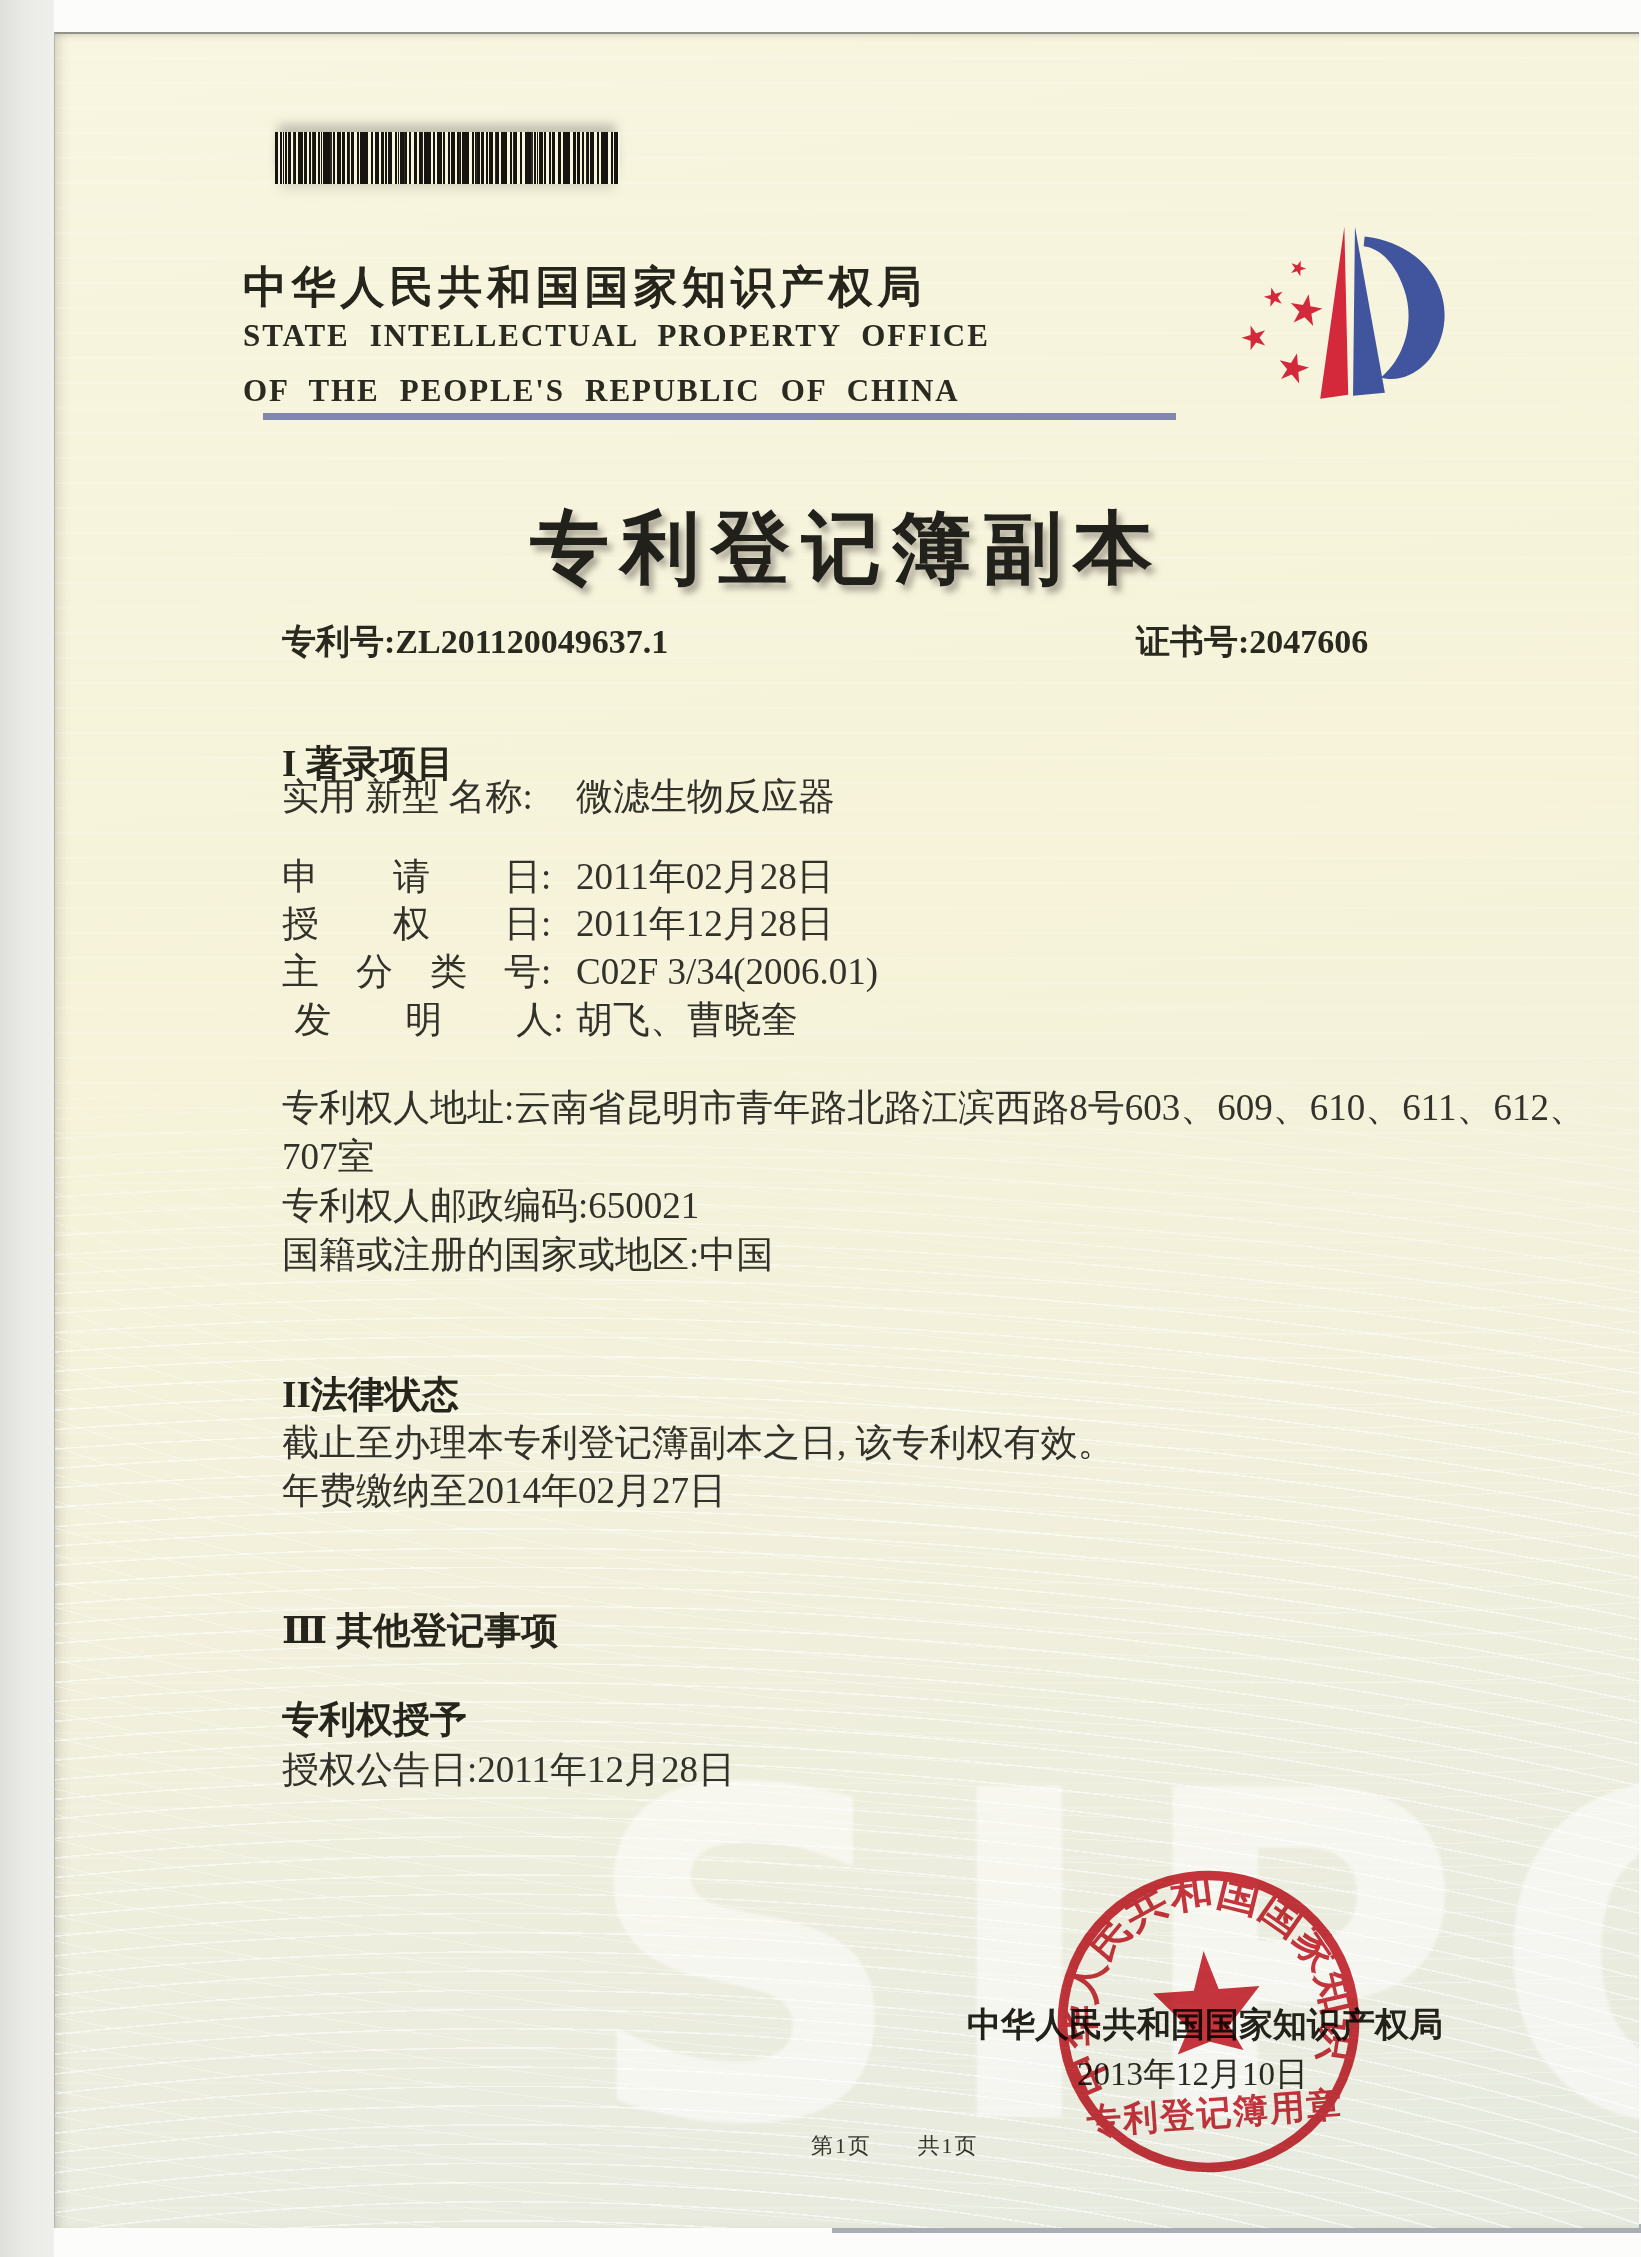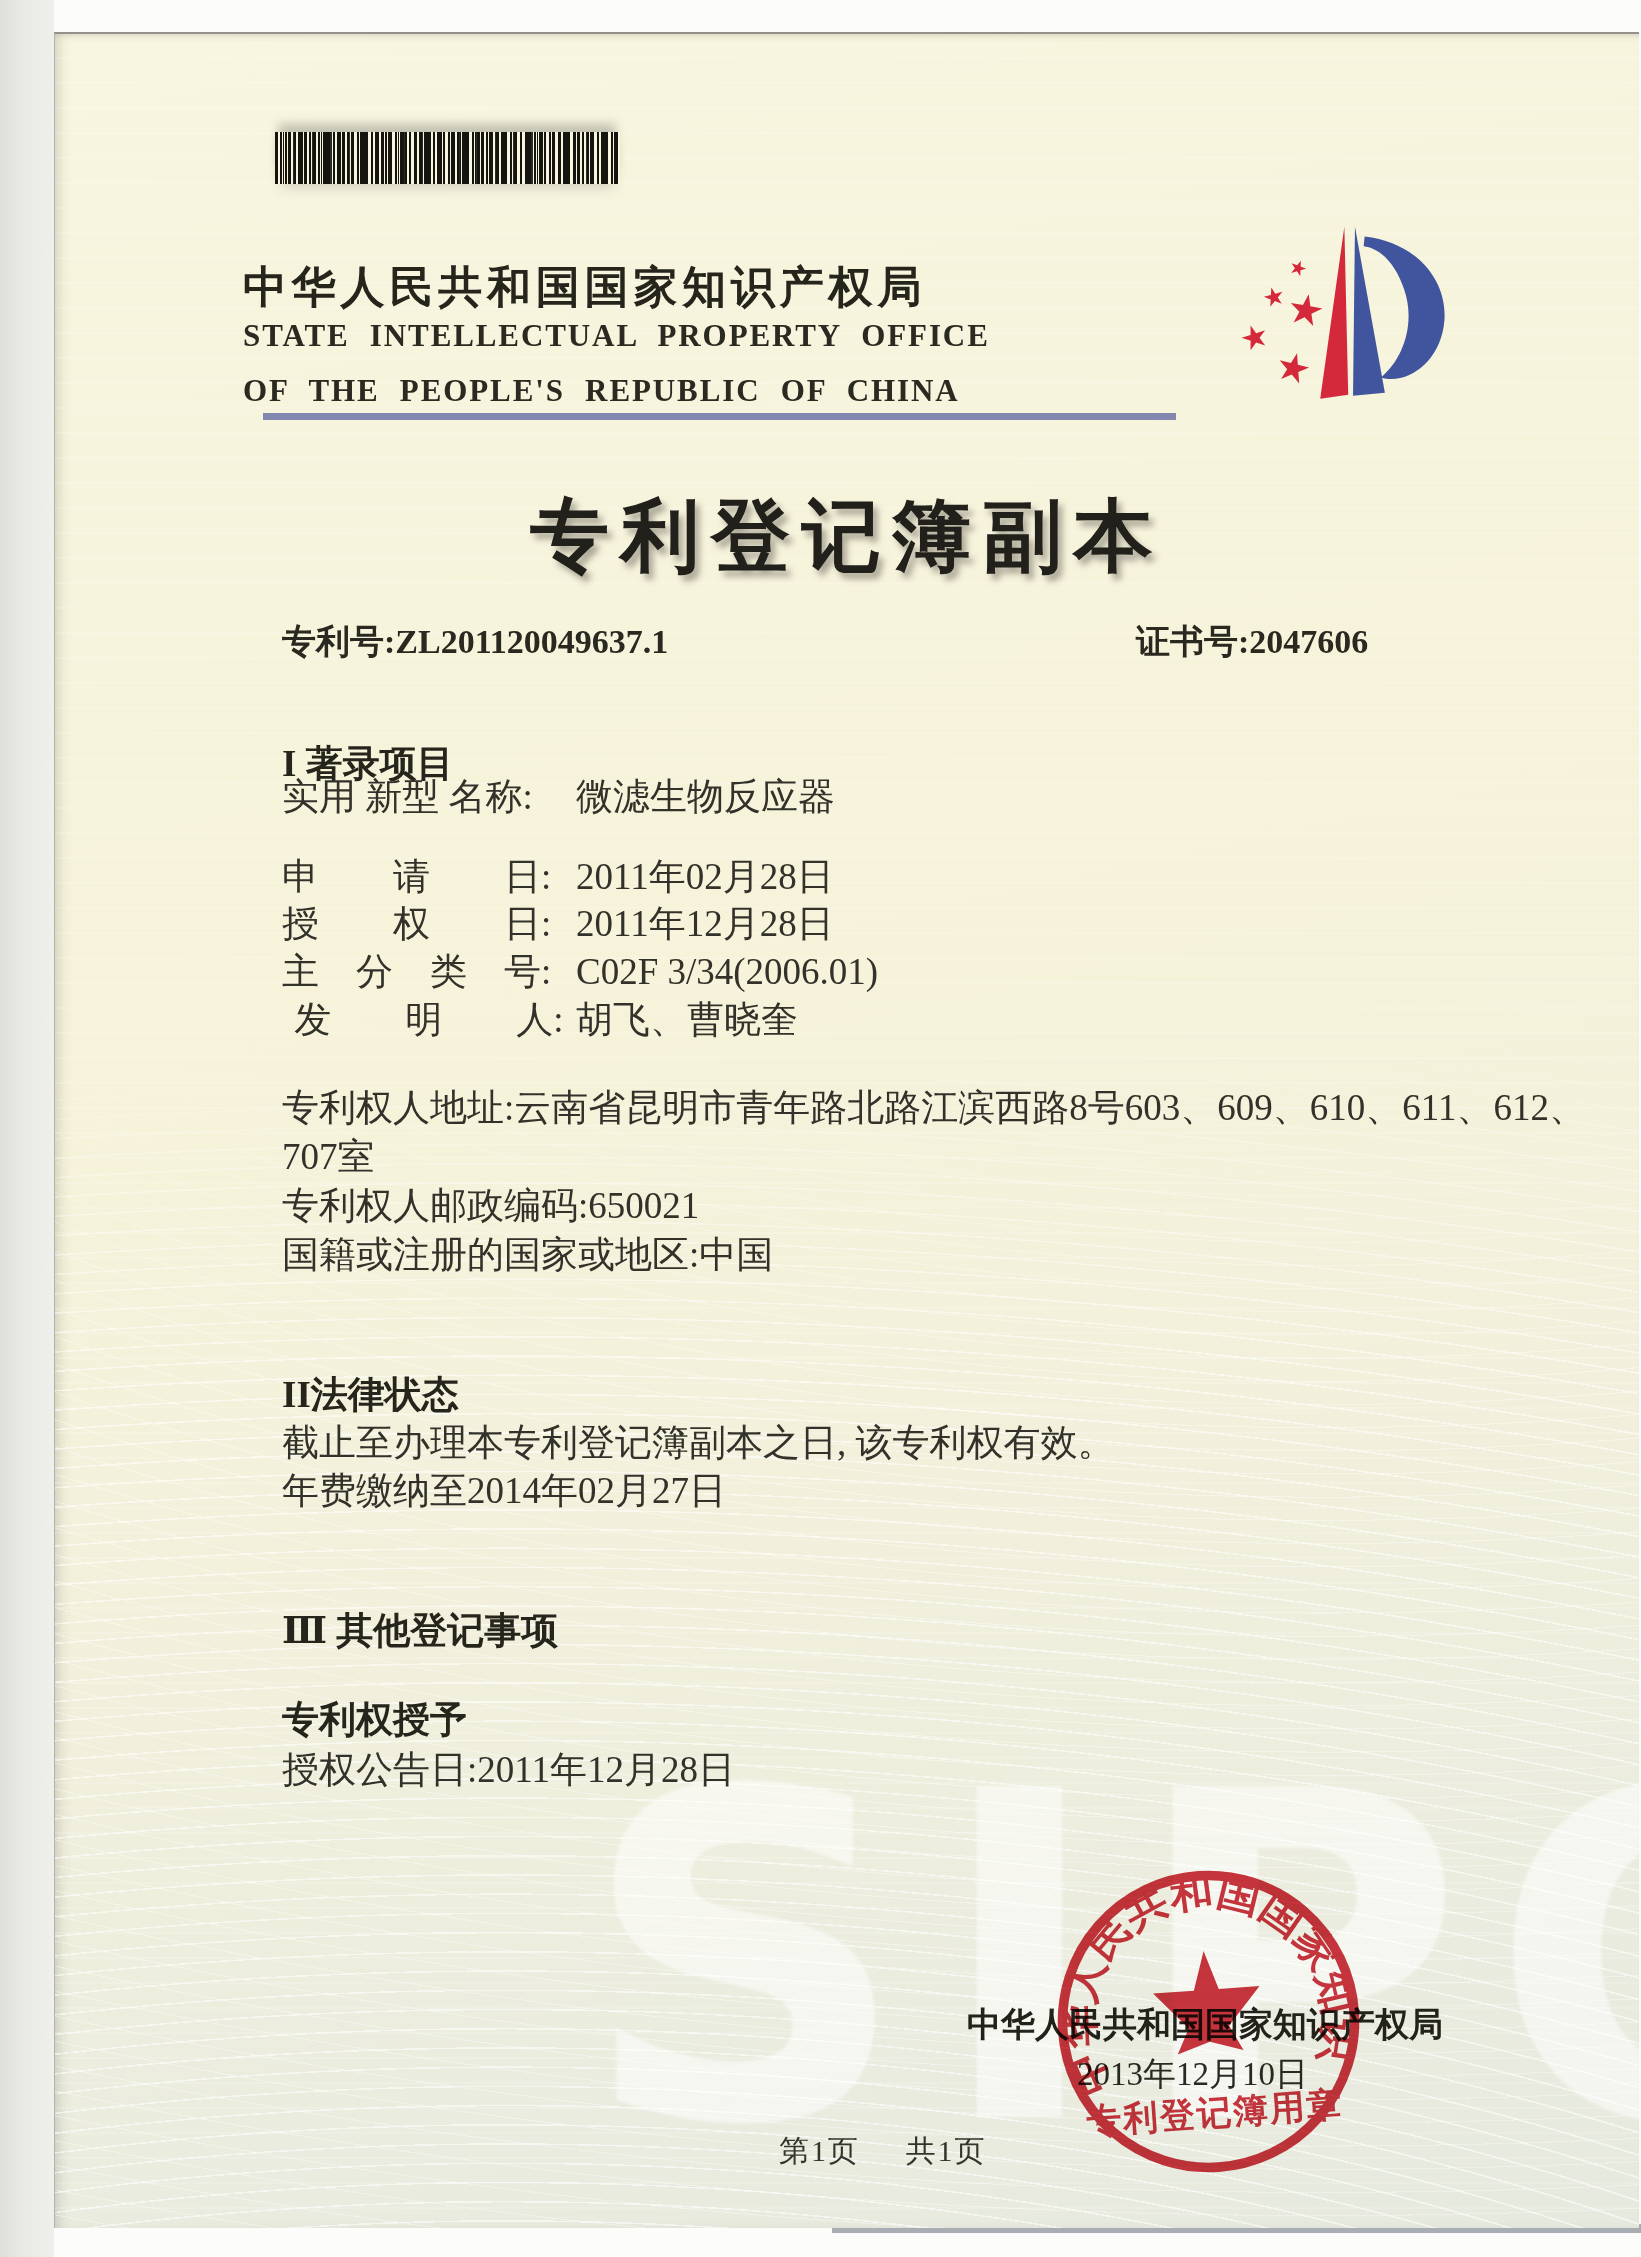--- a/index.html
+++ b/index.html
@@ -51,35 +51,35 @@
       repeating-linear-gradient(90deg,#15140f 0 1px,transparent 1px 7.7px),
       repeating-linear-gradient(90deg,#15140f 0 2.9px,transparent 2.9px 12.6px),
       repeating-linear-gradient(90deg,rgba(21,20,15,.9) 0 1.9px,transparent 1.9px 18.3px);
     box-shadow:0 -11.6px 9.7px -3.9px rgba(95,95,90,.35), 0 9.7px 11.6px -5.8px rgba(95,95,90,.25);
   }
   .hdr-cn{left:188px;top:224px;font-size:44px;font-weight:bold;letter-spacing:4.8px;color:#26251c;}
   .hdr-en{left:188px;font-size:31px;font-weight:bold;letter-spacing:1.9px;word-spacing:10.6px;color:#2b2a21;}
   .divider{left:208px;top:379px;width:913px;height:6.8px;background:#8287b0;}
   .logo{left:1183px;top:189px;}
   .doc-title{
-    left:0;top:450px;width:1584px;text-align:center;
+    left:0;top:462px;width:1584px;text-align:center;
     font-size:79px;font-weight:bold;letter-spacing:11.6px;color:#21201a;
     text-shadow:4.8px 5.8px 6.8px rgba(110,104,92,.55);
   }
   .patent-row{top:585px;font-size:34px;font-weight:bold;color:#2a2920;}
   .sec-heading{font-size:37px;font-weight:bold;color:#26251c;}
   .body-line{font-size:37px;color:#33322a;white-space:pre;}
   .field-row{left:227px;height:48px;white-space:pre;}
   .field-label{display:inline-block;width:294px;font-size:37px;color:#33322a;white-space:pre;}
   .field-value{font-size:37px;color:#33322a;}
   .block{left:227px;line-height:49px;}
   .sig-office{left:912px;top:1968px;font-size:34px;font-weight:bold;color:#23221a;z-index:2;}
   .sig-date{left:1022px;top:2018px;font-size:33px;color:#2a2920;z-index:2;}
   .seal{left:994px;top:1828px;width:319px;height:319px;z-index:3;mix-blend-mode:multiply;opacity:.92;transform:rotate(-4deg);}
-  .footer{left:724px;top:2097px;font-size:30px;color:#35342b;letter-spacing:1.9px;}
+  .footer{left:756px;top:2097px;font-size:22px;color:#35342b;letter-spacing:1.9px;}
   .footer span{margin-right:46px;}
 </style>
 </head>
 <body>
 
 <div class="scan-edge-left"></div>
 <div class="scan-shadow-bottom"></div>
 
 <div class="paper">
 

